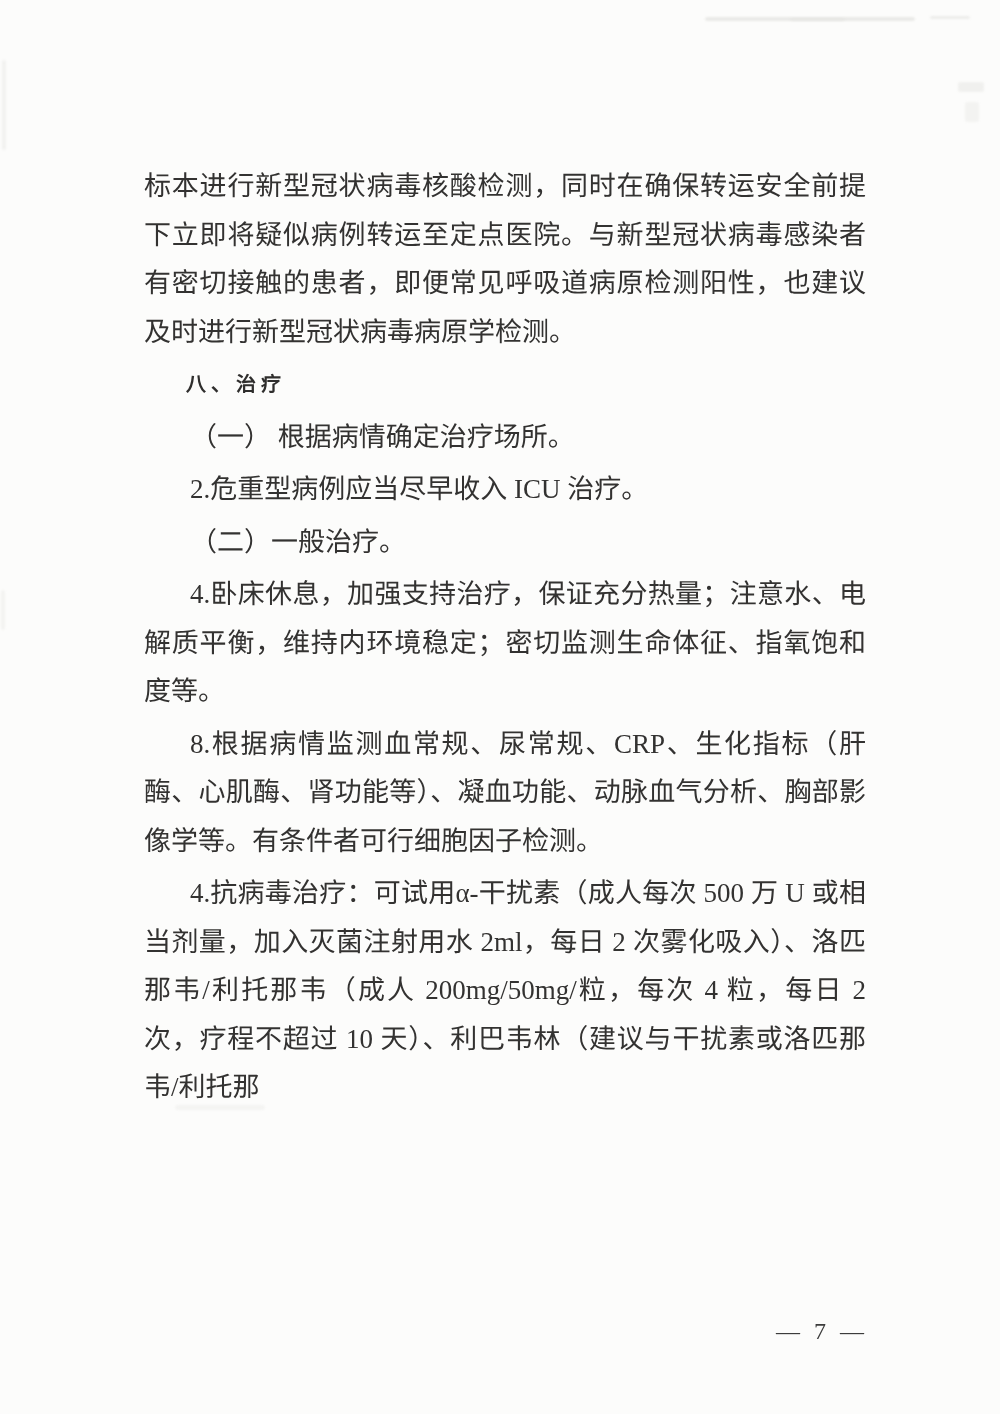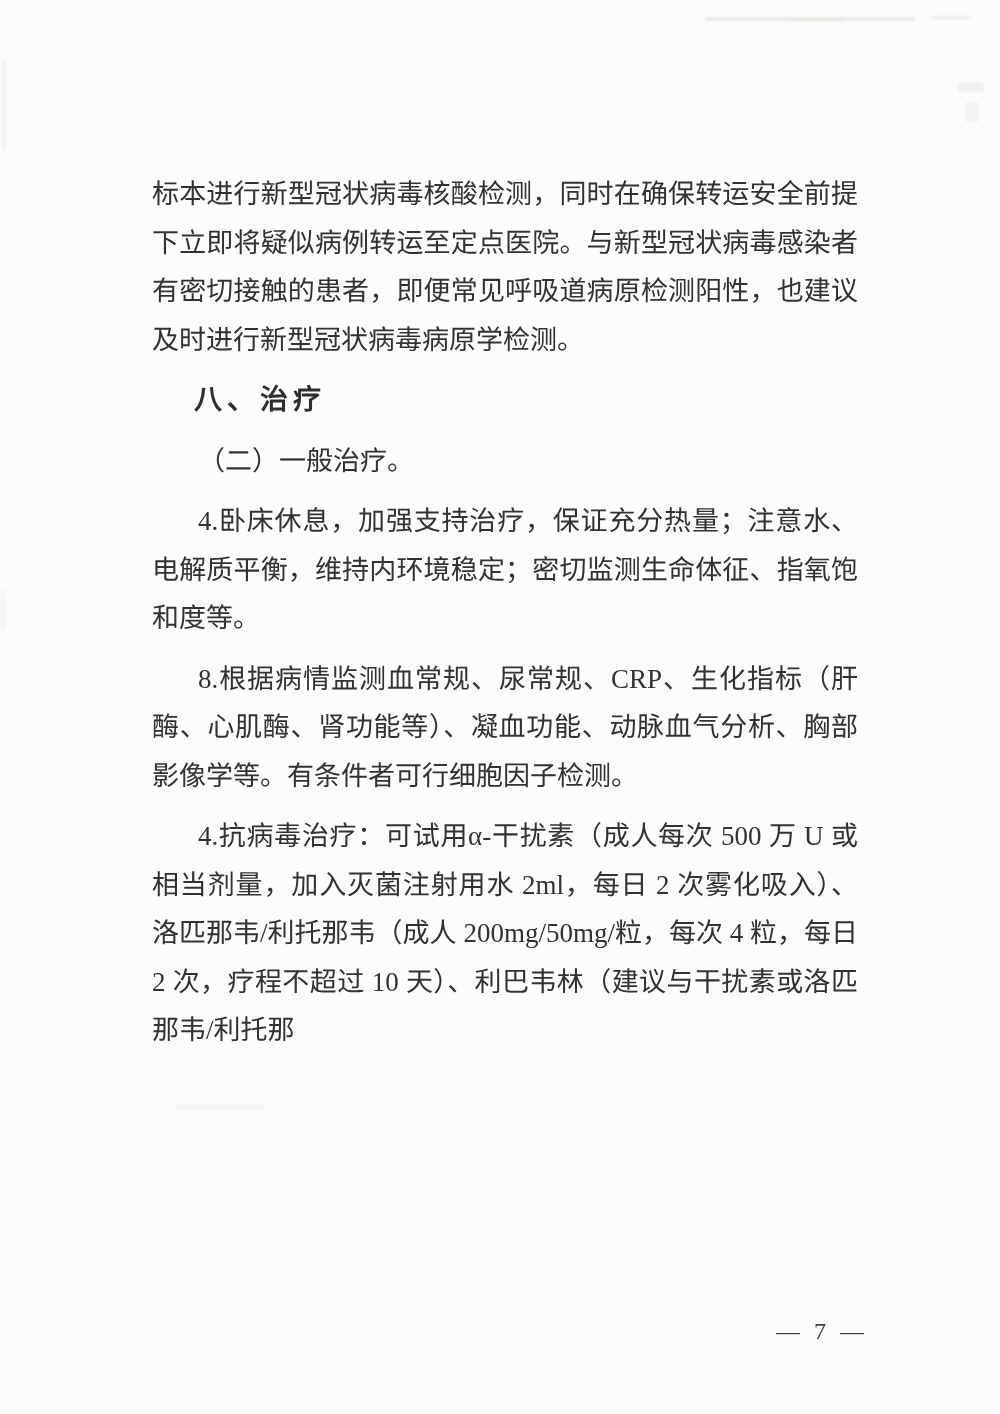--- a/index.html
+++ b/index.html
@@ -39,32 +39,32 @@
     position: absolute;
     left: 140px;
     top: 158px;
     width: 730px;
     font-size: 27px;
     line-height: 48.5px;
     text-align: justify;
     text-justify: inter-ideograph;
   }
   .content p, .content .heading {
-    margin: 12px;
+    margin: 4px;
     padding: 0;
     font-family: Liberation Serif, serif;
   }
   .indent {
     text-indent: 1.7em;
   }
   .heading {
     font-weight: 700;
     text-indent: 42px;
     letter-spacing: 5px;
-    font-size: 28px;
+    font-size: 20px;
     color: #2f2e2d;
   }
   .footer-pagenum {
     position: absolute;
     left: 762px;
     top: 1318px;
     width: 120px;
     text-align: center;
     font-size: 24px;
     letter-spacing: 4px;
@@ -83,22 +83,24 @@
   <div class="artifact a-right2"></div>
   <div class="artifact a-left1"></div>
   <div class="artifact a-left2"></div>
   <div class="artifact a-bottom1"></div>
 
   <div class="content">
     <p>标本进行新型冠状病毒核酸检测，同时在确保转运安全前提下立即将疑似病例转运至定点医院。与新型冠状病毒感染者有密切接触的患者，即便常见呼吸道病原检测阳性，也建议及时进行新型冠状病毒病原学检测。</p>
 
     <div class="heading">八、治疗</div>
 
+    <p class="indent">（一） 根据病情确定治疗场所。</p>
 
 
+    <p class="indent">2.危重型病例应当尽早收入 ICU 治疗。</p>
 
     <p class="indent">（二）一般治疗。</p>
 
     <p class="indent">4.卧床休息，加强支持治疗，保证充分热量；注意水、电解质平衡，维持内环境稳定；密切监测生命体征、指氧饱和度等。</p>
 
     <p class="indent">8.根据病情监测血常规、尿常规、CRP、生化指标（肝酶、心肌酶、肾功能等）、凝血功能、动脉血气分析、胸部影像学等。有条件者可行细胞因子检测。</p>
 
 
     <p class="indent">4.抗病毒治疗：可试用α-干扰素（成人每次 500 万 U 或相当剂量，加入灭菌注射用水 2ml，每日 2 次雾化吸入）、洛匹那韦/利托那韦（成人 200mg/50mg/粒，每次 4 粒，每日 2 次，疗程不超过 10 天）、利巴韦林（建议与干扰素或洛匹那韦/利托那</p>
   </div>

